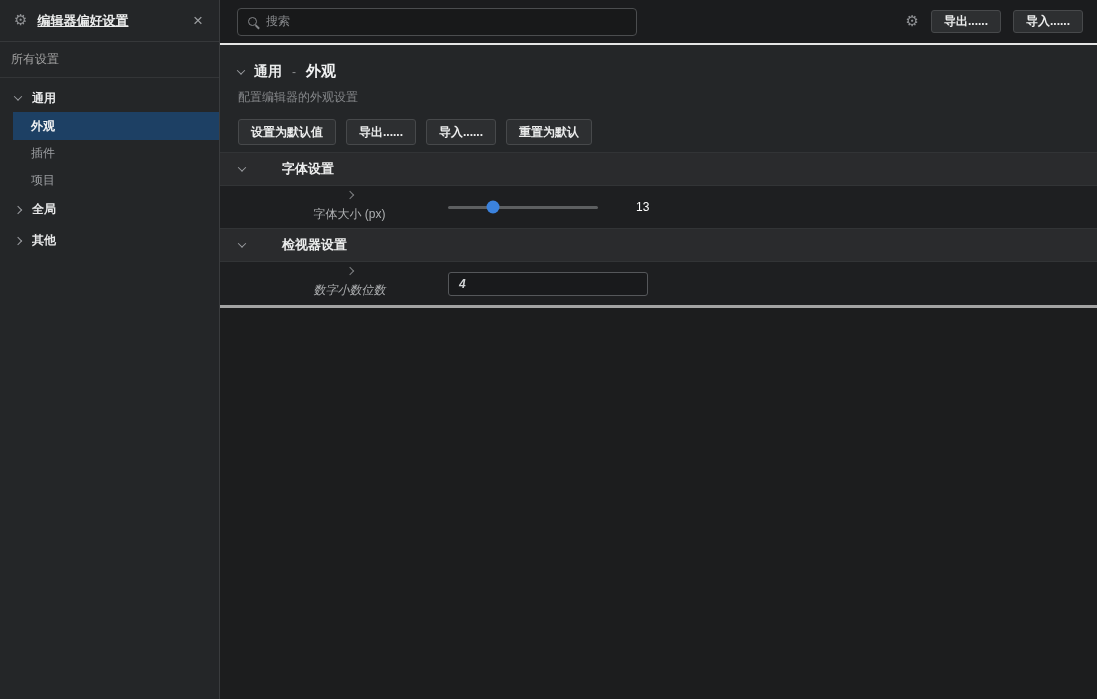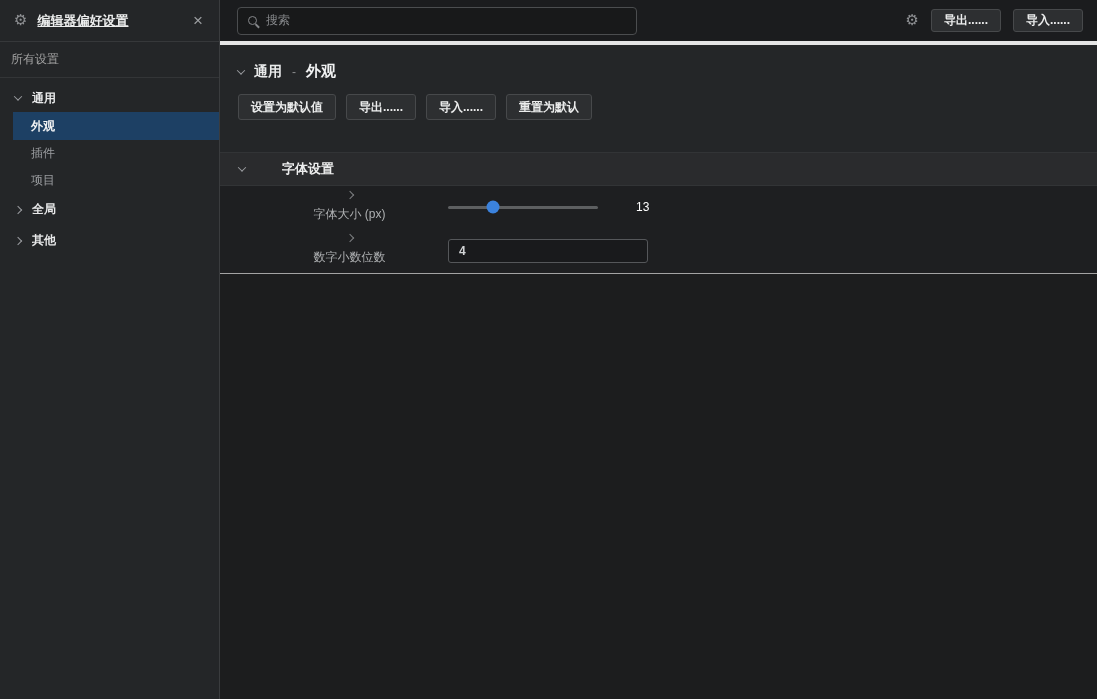--- a/index.html
+++ b/index.html
@@ -69,21 +69,21 @@
   }
   .chev.down  { transform:rotate(45deg) translate(-1px,-1px); }
   .chev.right { transform:rotate(-45deg); }
   .chev.dim { border-color:#7d7f82; }
 
   
   .main { flex:1; display:flex; flex-direction:column; background:#1d1e20; }
 
   .topbar {
     height:45px; background:#1b1c1e;
-    border-bottom:4px solid #e5e5e5;
+    border-bottom:2px solid #e5e5e5;
     display:flex; align-items:center;
     padding:0 14px 0 17px; flex-shrink:0;
   }
   .searchbox {
     width:400px; height:28px;
     background:#18191a;
     border:1px solid #4b4d4f; border-radius:4px;
     display:flex; align-items:center; padding:0 10px; gap:9px;
   }
   .search-icon {
@@ -127,21 +127,21 @@
     display:flex; align-items:center; gap:9px;
     padding-left:19px; flex-shrink:0;
   }
   .section-header .sec-title { font-weight:bold; font-size:13px; color:#eceded;margin-left:28px; }
 
   .setting-row {
     background:#1e1f21;
     display:flex; align-items:center; flex-shrink:0;
   }
   .setting-row.font-row { height:42px; }
-  .setting-row.inspector-row { height:46px; border-bottom:1px solid #a3a3a3; }
+  .setting-row.inspector-row { height:46px; border-bottom:3px solid #a3a3a3;font-style:italic; }
   .row-label {
     width:228px; display:flex; align-items:center; gap:8px;
     padding-left:31px; color:#aeb0b2; font-size:12px;flex-direction:column;
   }
 
   .slider {
     position:relative; width:150px; height:14px; display:flex; align-items:center;
   }
   .slider .track {
     width:100%; height:3px; background:#5d5f61; border-radius:2px;
@@ -210,20 +210,21 @@
       </div>
     </div>
 
     <div class="header-zone">
       <div class="breadcrumb">
         <span class="chev down"></span>
         <span class="parent">通用</span>
         <span class="sep">-</span>
         <span class="current">外观</span>
       </div>
+      <div class="description">配置编辑器的外观设置</div>
       <div class="actions">
         <button class="btn action">设置为默认值</button>
         <button class="btn action">导出......</button>
         <button class="btn action">导入......</button>
         <button class="btn action">重置为默认</button>
       </div>
     </div>
 
     <div class="section-header">
       <span class="chev down"></span>
@@ -234,20 +235,24 @@
         <span class="chev right dim"></span>
         <span>字体大小 (px)</span>
       </div>
       <div class="slider">
         <div class="track"></div>
         <div class="thumb" style="left: 30%;"></div>
       </div>
       <div class="slider-value">13</div>
     </div>
 
+    <div class="section-header">
+      <span class="chev down"></span>
+      <span class="sec-title">检视器设置</span>
+    </div>
     <div class="setting-row inspector-row">
       <div class="row-label">
         <span class="chev right dim"></span>
         <span>数字小数位数</span>
       </div>
       <div class="text-input">
         <span class="val">4</span>
       </div>
     </div>
 

